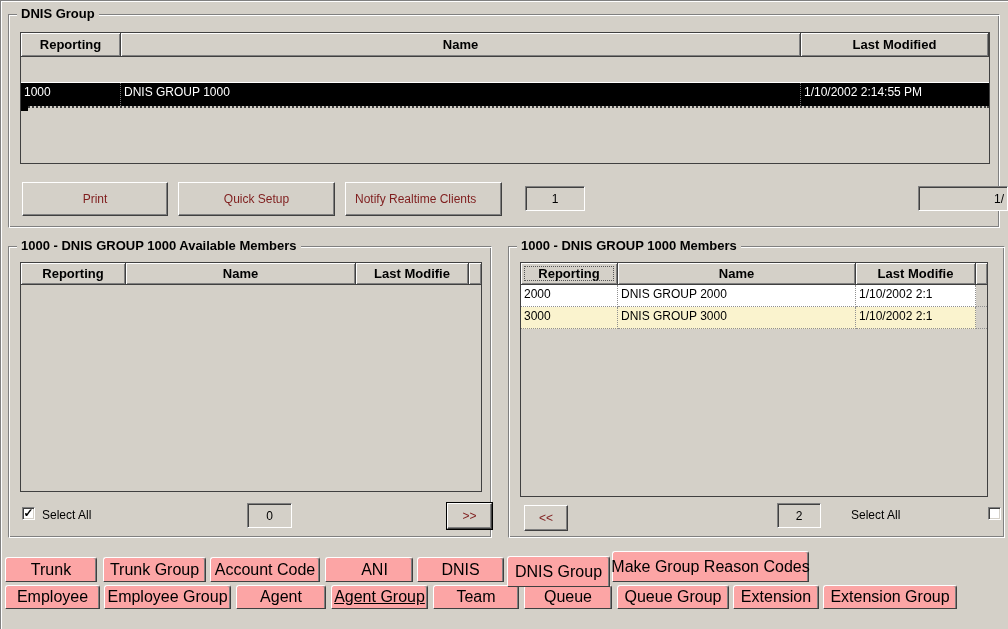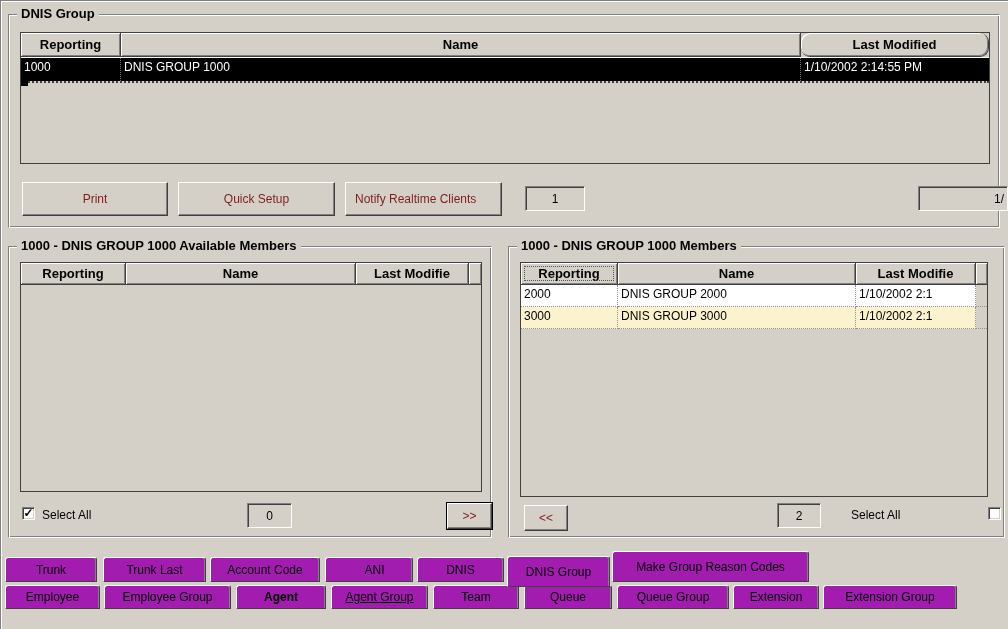--- a/index.html
+++ b/index.html
@@ -20,21 +20,21 @@
   .grid { position:absolute; border:1px solid #404040; background:#d4d0c8; overflow:hidden; }
   .grid-header { display:flex; }
   .gh { position:relative; background:#d4d0c8; font-weight:bold; font-size:13px;
         text-align:center; border-right:1px solid #404040; border-bottom:1px solid #404040;
         box-shadow: inset 1px 1px 0 #ffffff, inset -1px -1px 0 #808080;
         overflow:hidden; white-space:nowrap; }
   .gh.focused::after { content:""; position:absolute; inset:3px; border:1px dotted #555; }
   .grid-row { display:flex; }
   .gc { padding:2px 3px; font-size:12px; white-space:nowrap; overflow:hidden;
         border-right:1px dotted #909090; border-bottom:1px dotted #909090; }
-  .row-sel { background:#000000; color:#ffffff; border-top:1px solid #ffffff; }
+  .row-sel { background:#000000; color:#ffffff; border-top:1px solid #ffffff;margin-top:25px; }
   .row-sel .gc { border-right:1px dotted #707070; border-bottom:none; }
   .newrow { position:relative; border-top:2px dotted #404040; height:6px; }
   .handle { position:absolute; left:0; top:-4px; width:7px; height:7px; background:#000; }
 
   
   .btn { position:absolute; background:#d4d0c8; font-size:12px; color:#7f1d1d;
          border:1px solid; border-color:#ffffff #404040 #404040 #ffffff;
          box-shadow: inset -1px -1px 0 #808080;
          display:flex; align-items:center; justify-content:center; text-align:center;
          cursor:default; }
@@ -50,41 +50,41 @@
 
   
   .cb { position:absolute; width:13px; height:13px; background:#ffffff;
         border:1px solid; border-color:#808080 #ffffff #ffffff #808080;
         box-shadow: inset 1px 1px 0 #404040, inset -1px -1px 0 #d4d0c8;
         display:flex; align-items:center; justify-content:center; }
   .cb .mark { font-size:12px; font-weight:bold; line-height:10px; margin-top:-1px; }
   .cblabel { position:absolute; font-size:12px; white-space:nowrap; }
 
   
-  .tab { position:absolute; background:#a21caf; font-size:12px; white-space:nowrap;
+  .tab { position:absolute; background:#fca5a5; font-size:16px; white-space:nowrap;
          border:1px solid; border-color:#ffffff #404040 #404040 #ffffff;
          border-radius:3px 3px 0 0; box-shadow: inset -1px 0 0 #808080;
          display:flex; align-items:center; justify-content:center; cursor:default; }
   .tab.active { z-index:5; }
 </style>
 </head>
 <body>
 
 <div id="app">
   <div class="edge"></div>
 
   <div class="groupbox" style="left:8px; top:14px; width:992px; height:214px;">
     <span class="legend">DNIS Group</span>
   </div>
 
   <div class="grid" style="left:20px; top:32px; width:970px; height:132px;">
     <div class="grid-header">
       <div class="gh" style="width:100px; height:24px; line-height:23px;">Reporting</div>
       <div class="gh" style="flex:1; height:24px; line-height:23px;">Name</div>
-      <div class="gh" style="width:188px; height:24px; line-height:23px;border-radius:9px;">Last Modified</div>
+      <div class="gh" style="width:188px; height:24px; line-height:23px;">Last Modified</div>
     </div>
     <div class="grid-row row-sel" style="height:24px;">
       <div class="gc" style="width:100px;">1000</div>
       <div class="gc" style="flex:1;">DNIS GROUP 1000</div>
       <div class="gc" style="width:188px; border-right:none;">1/10/2002 2:14:55 PM</div>
     </div>
     <div class="newrow">
       <span class="handle"></span>
     </div>
   </div>
@@ -139,29 +139,29 @@
       <div class="gc" style="flex:1; border-right:none; background:#d4d0c8;"></div>
     </div>
   </div>
 
   <div class="btn" style="left:524px; top:505px; width:44px; height:26px;">&lt;&lt;</div>
   <div class="sunken" style="left:777px; top:503px; width:44px; height:25px;">2</div>
   <span class="cblabel" style="left:851px; top:508px;">Select All</span>
   <div class="cb" style="left:988px; top:507px;"></div>
 
   <div class="tab" style="left:5px;   top:557px; width:92px;  height:25px;">Trunk</div>
-  <div class="tab" style="left:103px; top:557px; width:103px; height:25px;">Trunk Last</div>
+  <div class="tab" style="left:103px; top:557px; width:103px; height:25px;">Trunk Group</div>
   <div class="tab" style="left:210px; top:557px; width:110px; height:25px;">Account Code</div>
   <div class="tab" style="left:325px; top:557px; width:88px;  height:25px;padding-left:11px;">ANI</div>
   <div class="tab" style="left:417px; top:557px; width:87px;  height:25px;">DNIS</div>
   <div class="tab active" style="left:507px; top:556px; width:103px; height:31px;">DNIS Group</div>
   <div class="tab" style="left:612px; top:551px; width:197px; height:31px;">Make Group Reason Codes</div>
 
   <div class="tab" style="left:5px;   top:585px; width:95px;  height:24px;">Employee</div>
   <div class="tab" style="left:104px; top:585px; width:127px; height:24px;">Employee Group</div>
-  <div class="tab" style="left:236px; top:585px; width:90px;  height:24px;font-weight:bold;">Agent</div>
+  <div class="tab" style="left:236px; top:585px; width:90px;  height:24px;">Agent</div>
   <div class="tab" style="left:331px; top:585px; width:97px;  height:24px;text-decoration:underline;">Agent Group</div>
   <div class="tab" style="left:433px; top:585px; width:86px;  height:24px;">Team</div>
   <div class="tab" style="left:524px; top:585px; width:88px;  height:24px;">Queue</div>
   <div class="tab" style="left:617px; top:585px; width:112px; height:24px;">Queue Group</div>
   <div class="tab" style="left:733px; top:585px; width:86px;  height:24px;">Extension</div>
   <div class="tab" style="left:823px; top:585px; width:134px; height:24px;">Extension Group</div>
 </div>
 
 </body></html>

